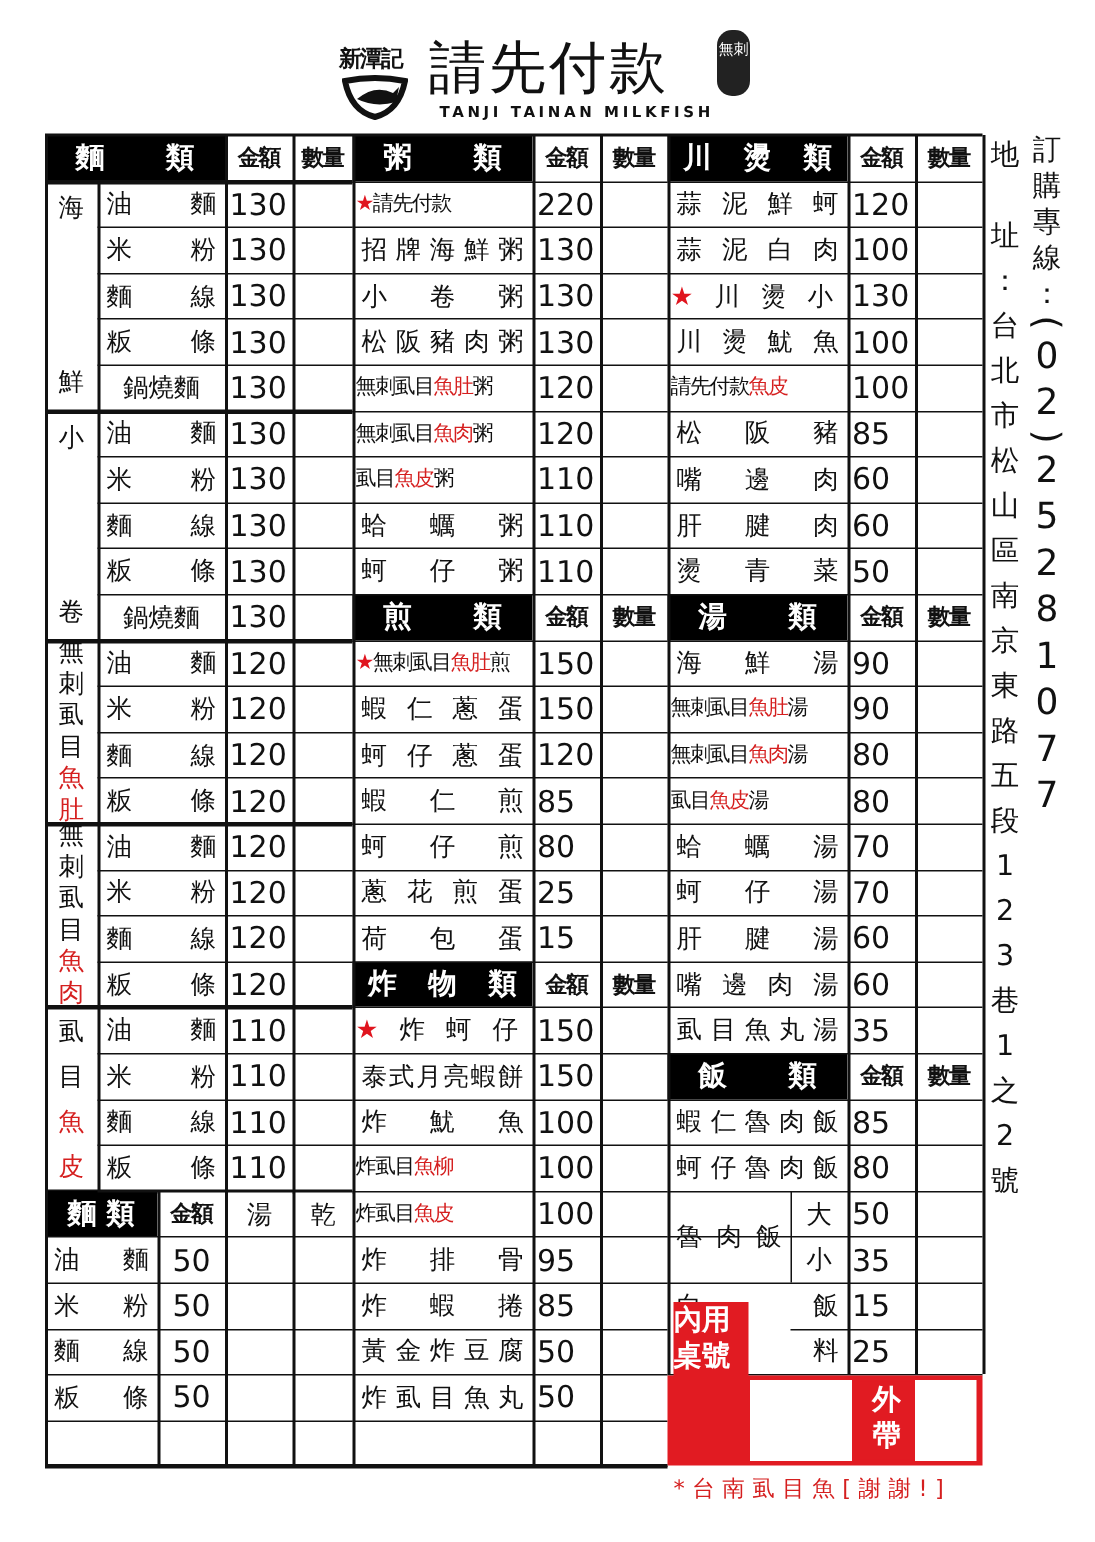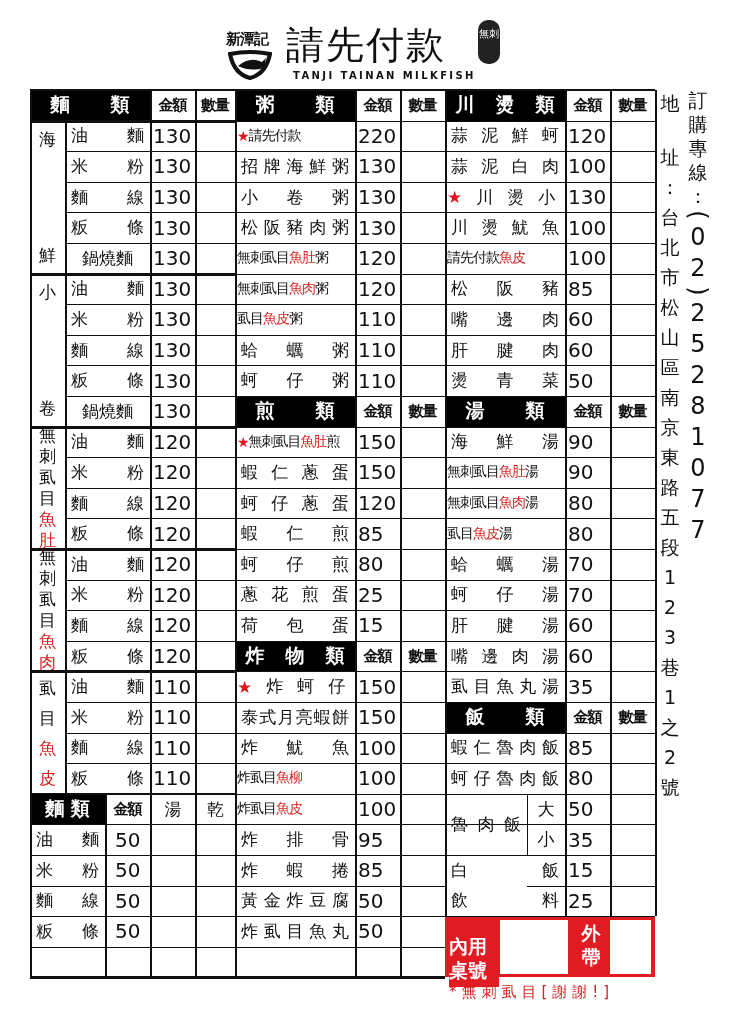--- a/index.html
+++ b/index.html
@@ -738,31 +738,31 @@
     <div class="grid-line" style="left:445px;top:824.4000000000001px;width:210px;height:1px;"></div>
     <div class="grid-line" style="left:445px;top:855px;width:210px;height:1px;"></div>
     <div class="grid-line" style="left:527px;top:885.6px;width:128px;height:1px;"></div>
     <div class="grid-line" style="left:445px;top:916.2px;width:210px;height:1px;"></div>
     <div class="grid-line" style="left:445px;top:90px;width:2px;height:826.2px;"></div>
     <div class="grid-line" style="left:565px;top:90px;width:2px;height:826.2px;"></div>
     <div class="grid-line" style="left:610px;top:90px;width:2px;height:826.2px;"></div>
     <div class="grid-line" style="left:655px;top:90px;width:2px;height:826.2px;"></div>
     <div class="grid-line" style="left:527px;top:793.8000000000001px;width:1px;height:61.2px;"></div>
     <div class="redbox abs" style="left:445px;top:917.2px;width:210px;height:60.200000000000045px;"></div>
-    <div class="redbox abs" style="left:449px;top:935px;width:50px;height:52.200000000000045px;font-family:Liberation Serif, serif;">
+    <div class="redbox abs" style="left:449px;top:868px;width:50px;height:52.200000000000045px;">
       <div>內用</div>
       <div>桌號</div>
     </div>
     <div class="abs" style="left:500px;top:920.2px;width:68px;height:54.200000000000045px;background:#fff;"></div>
     <div class="redbox abs" style="left:572px;top:921.2px;width:38px;height:52.200000000000045px;text-align:center;">
       <div>外</div>
       <div>帶</div>
     </div>
     <div class="abs" style="left:610px;top:920.2px;width:41px;height:54.200000000000045px;background:#fff;"></div>
-    <div class="abs note" style="left:449px;top:983.4000000000001px;">*無刺虱目[謝謝!]</div>
+    <div class="abs note" style="left:449px;top:983.4000000000001px;">*台南虱目魚[謝謝!]</div>
     <div class="grid-line" style="left:30px;top:976.4000000000001px;width:415px;height:3px;"></div>
     <div class="grid-line" style="left:30px;top:89px;width:625px;height:2px;"></div>
   </div>
 
 <div class="abs" id="sidebar" style="left:656px; top:88px; width:70px; height:860px;">
     <div style="position:absolute;left:2px;top:0;">
       <div class="side">地</div>
       <div class="side" style="height: 12px;">&nbsp;</div>
       <div class="side" style="height: 12px;">&nbsp;</div>
       <div class="side">址</div>

